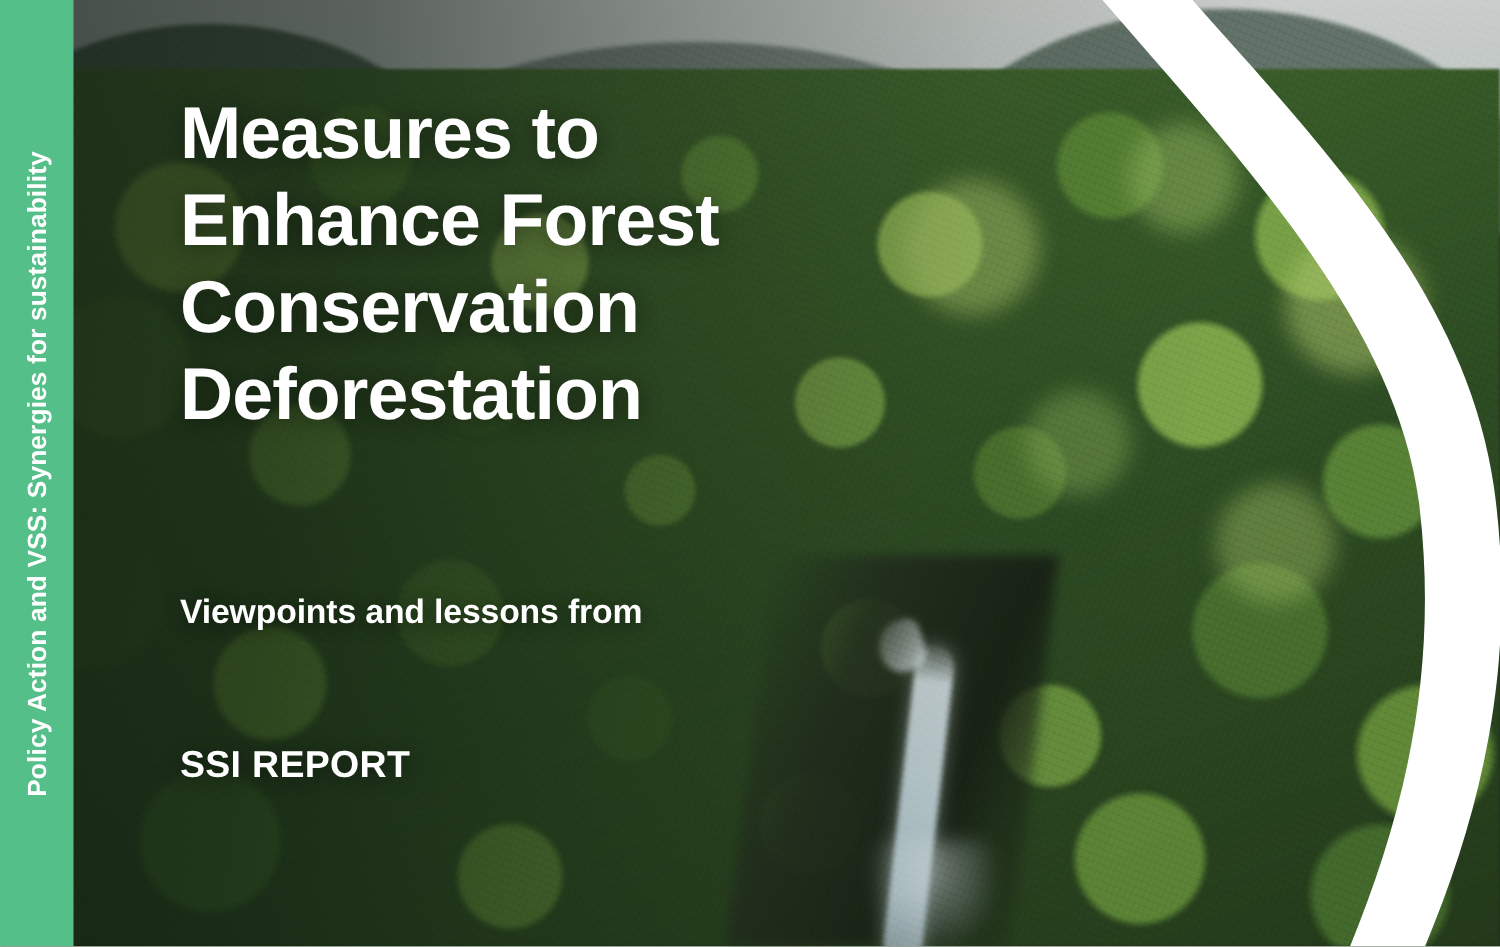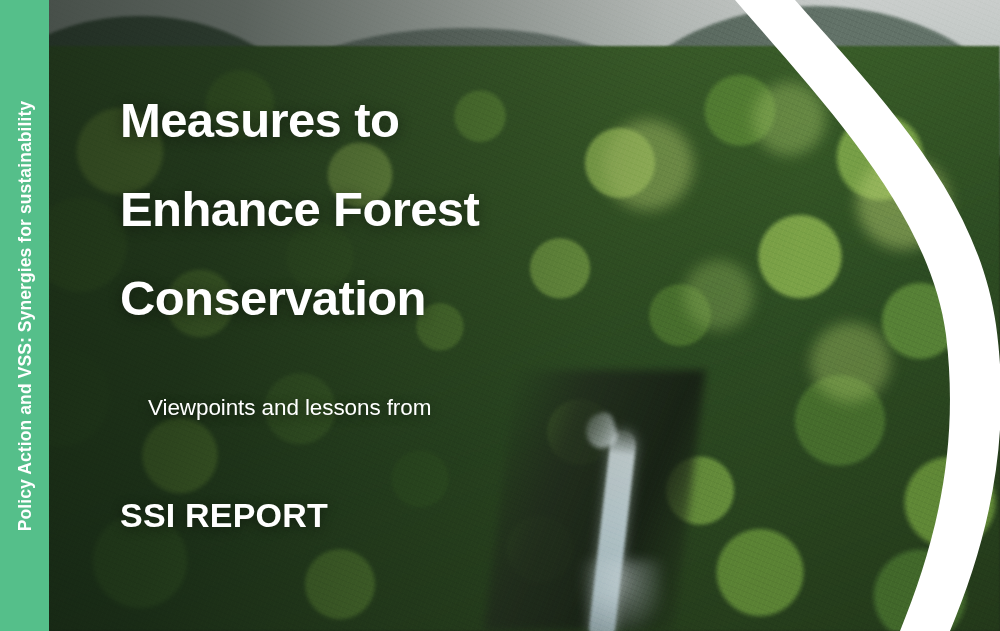--- a/index.html
+++ b/index.html
@@ -159,37 +159,36 @@
   }
   .title {
     position:absolute; left:0; top:60px;
     color:#ffffff;
     font-size:49px;
     font-weight:700;
     line-height:1.185;
     letter-spacing:-.6px;
     text-shadow:0 2px 14px rgba(0,0,0,.42);
   }
-  .title .tline { display:block;margin-top:31px; }
+  .title .tline { display:block; }
   .subtitle {
     position:absolute; left:0; top:392px;
     width:400px;
     color:#ffffff;
     font-size:22.5px;
-    font-weight:400;
+    font-weight:700;
     line-height:1.38;
     letter-spacing:-.1px;
     text-shadow:0 2px 12px rgba(0,0,0,.45);
-    margin-left:28px;
   }
   .subtitle .sline { display:block; }
   .kicker {
     position:absolute; left:0; top:496px;
     color:#ffffff;
-    font-size:34px;
+    font-size:25px;
     font-weight:700;
     letter-spacing:.2px;
     text-shadow:0 2px 12px rgba(0,0,0,.45);
   }
 </style>
 </head>
 <body>
 
 <div class="cover">
 
@@ -218,20 +217,21 @@
   <div class="spine">
     <div class="spine-text">Policy Action and VSS: Synergies for sustainability</div>
   </div>
 
   <div class="content">
 
     <h1 class="title">
       <span class="tline">Measures to</span>
       <span class="tline">Enhance Forest</span>
       <span class="tline">Conservation</span>
+      <span class="tline">Deforestation</span>
     </h1>
 
     <h2 class="subtitle">
       <span class="sline">Viewpoints and lessons from</span>
     </h2>
 
     <div class="kicker">SSI REPORT</div>
 
   </div>
 

